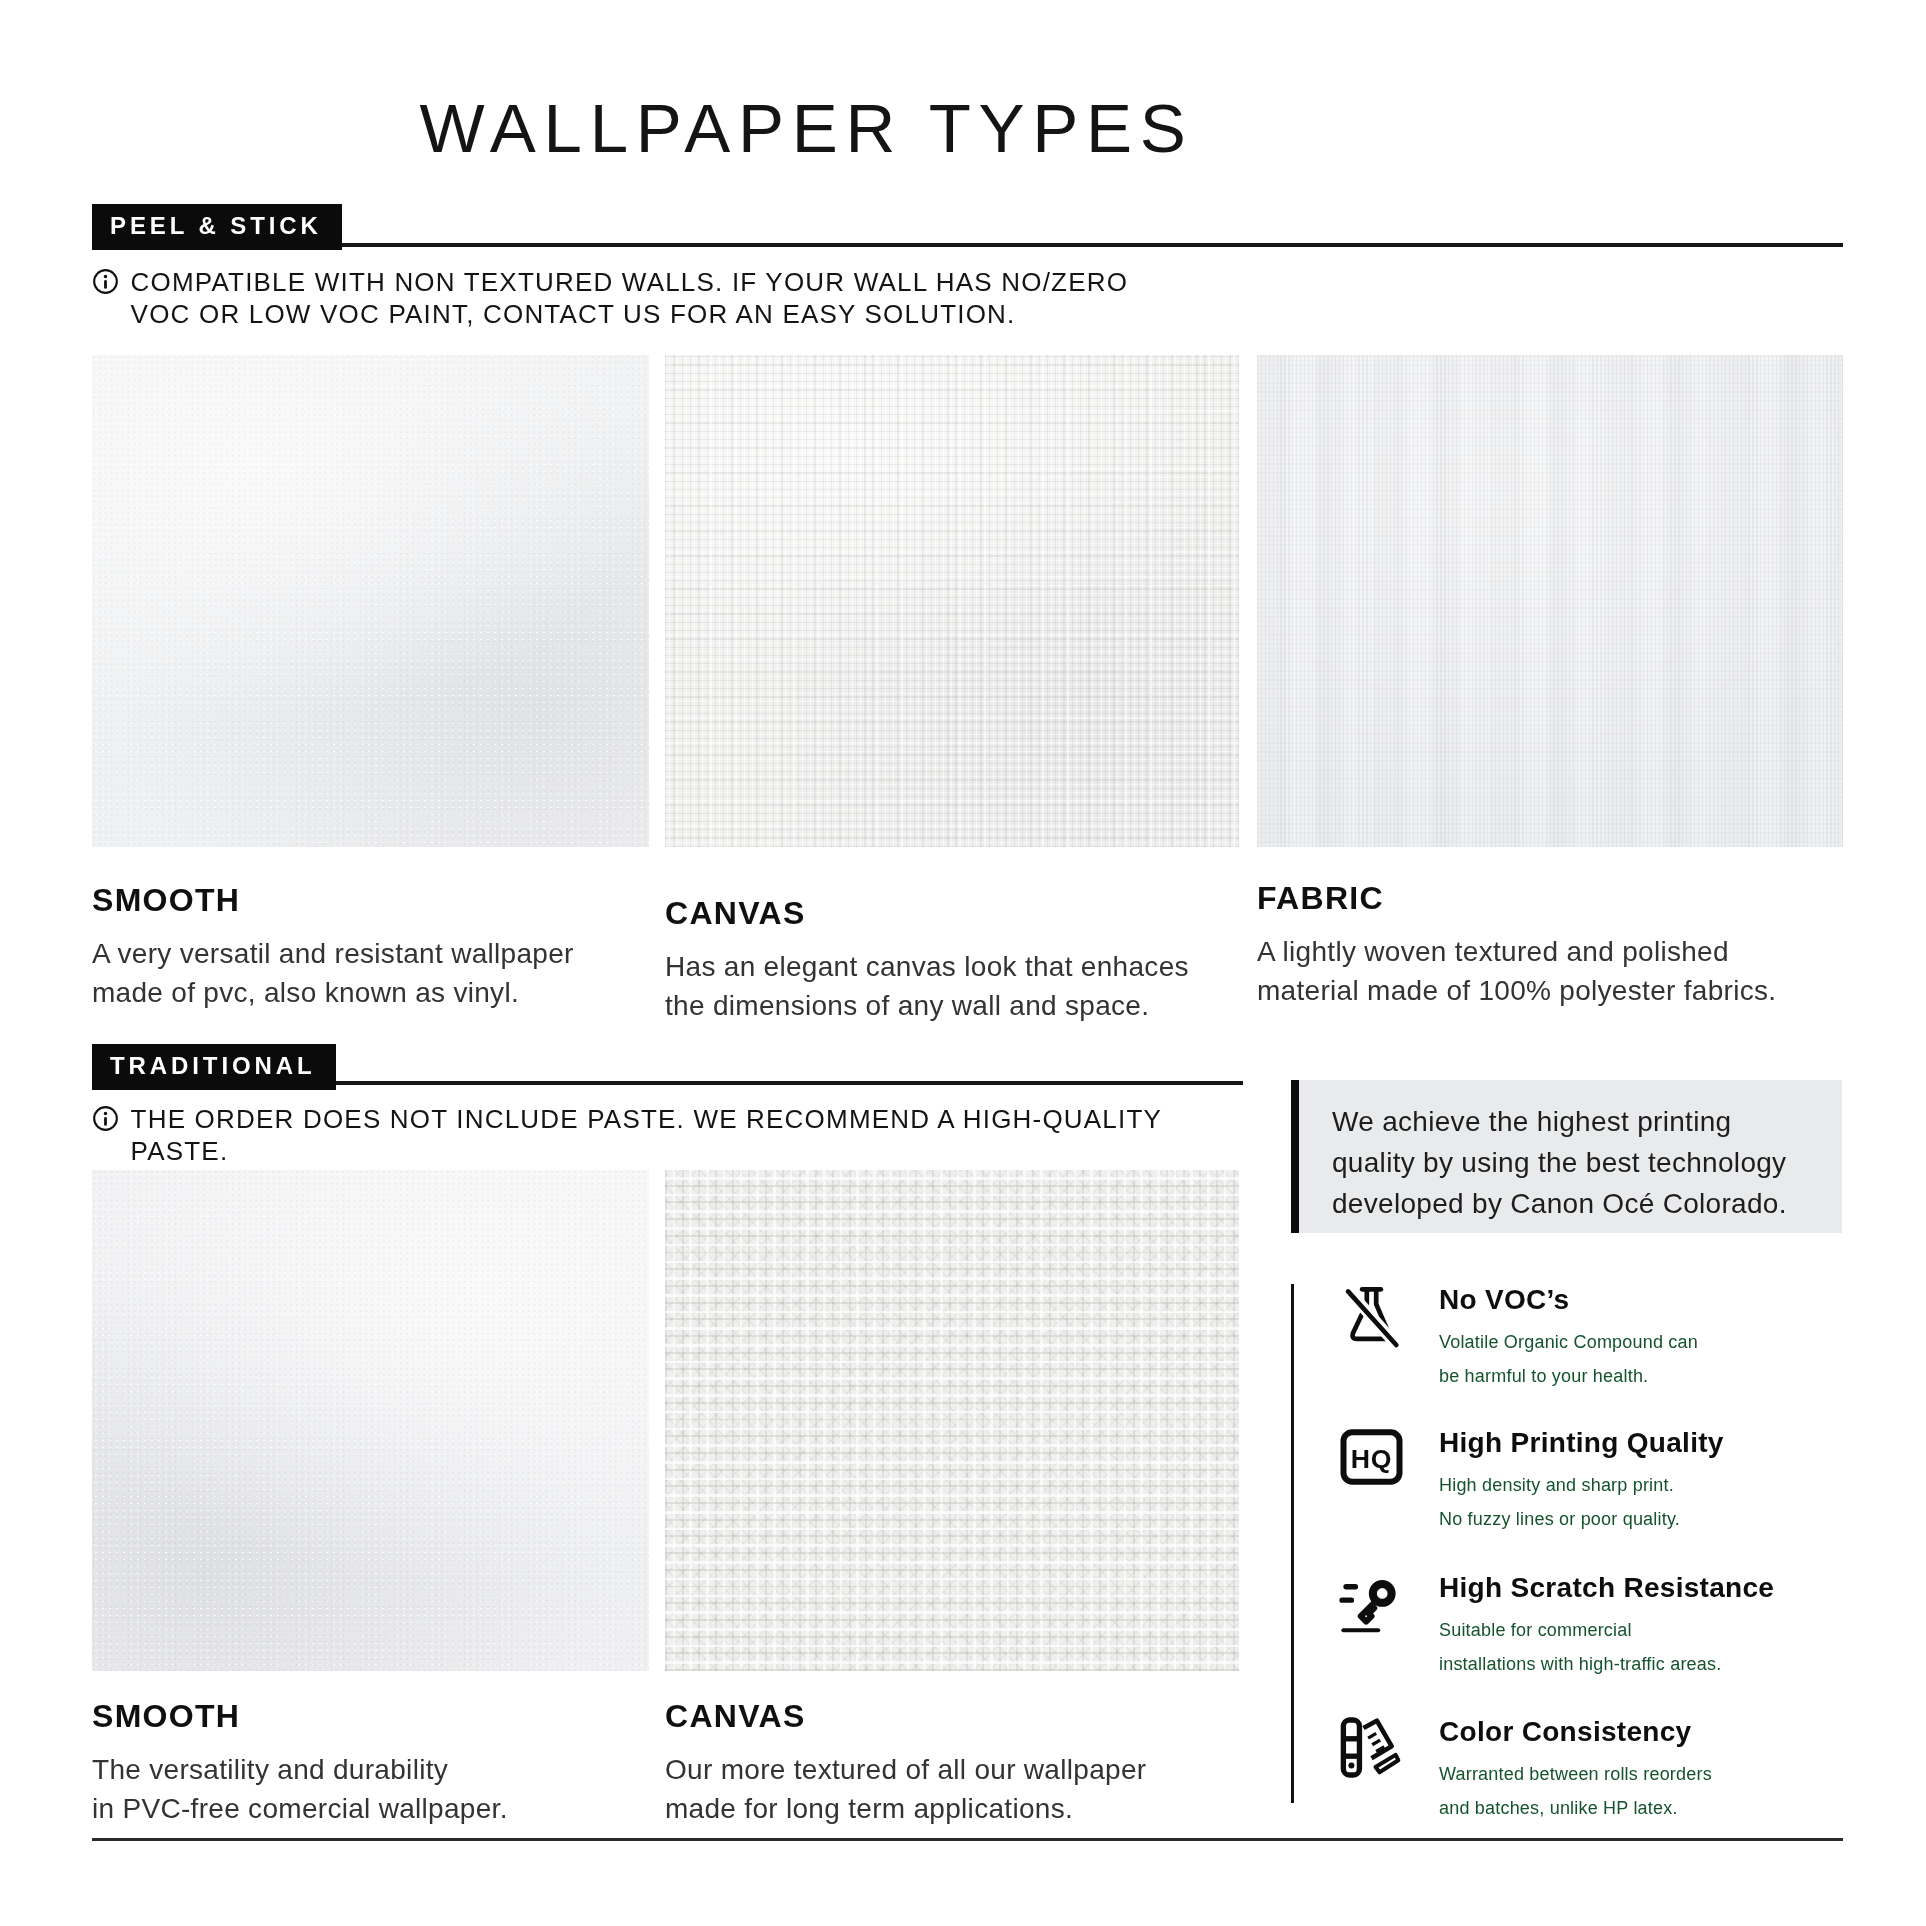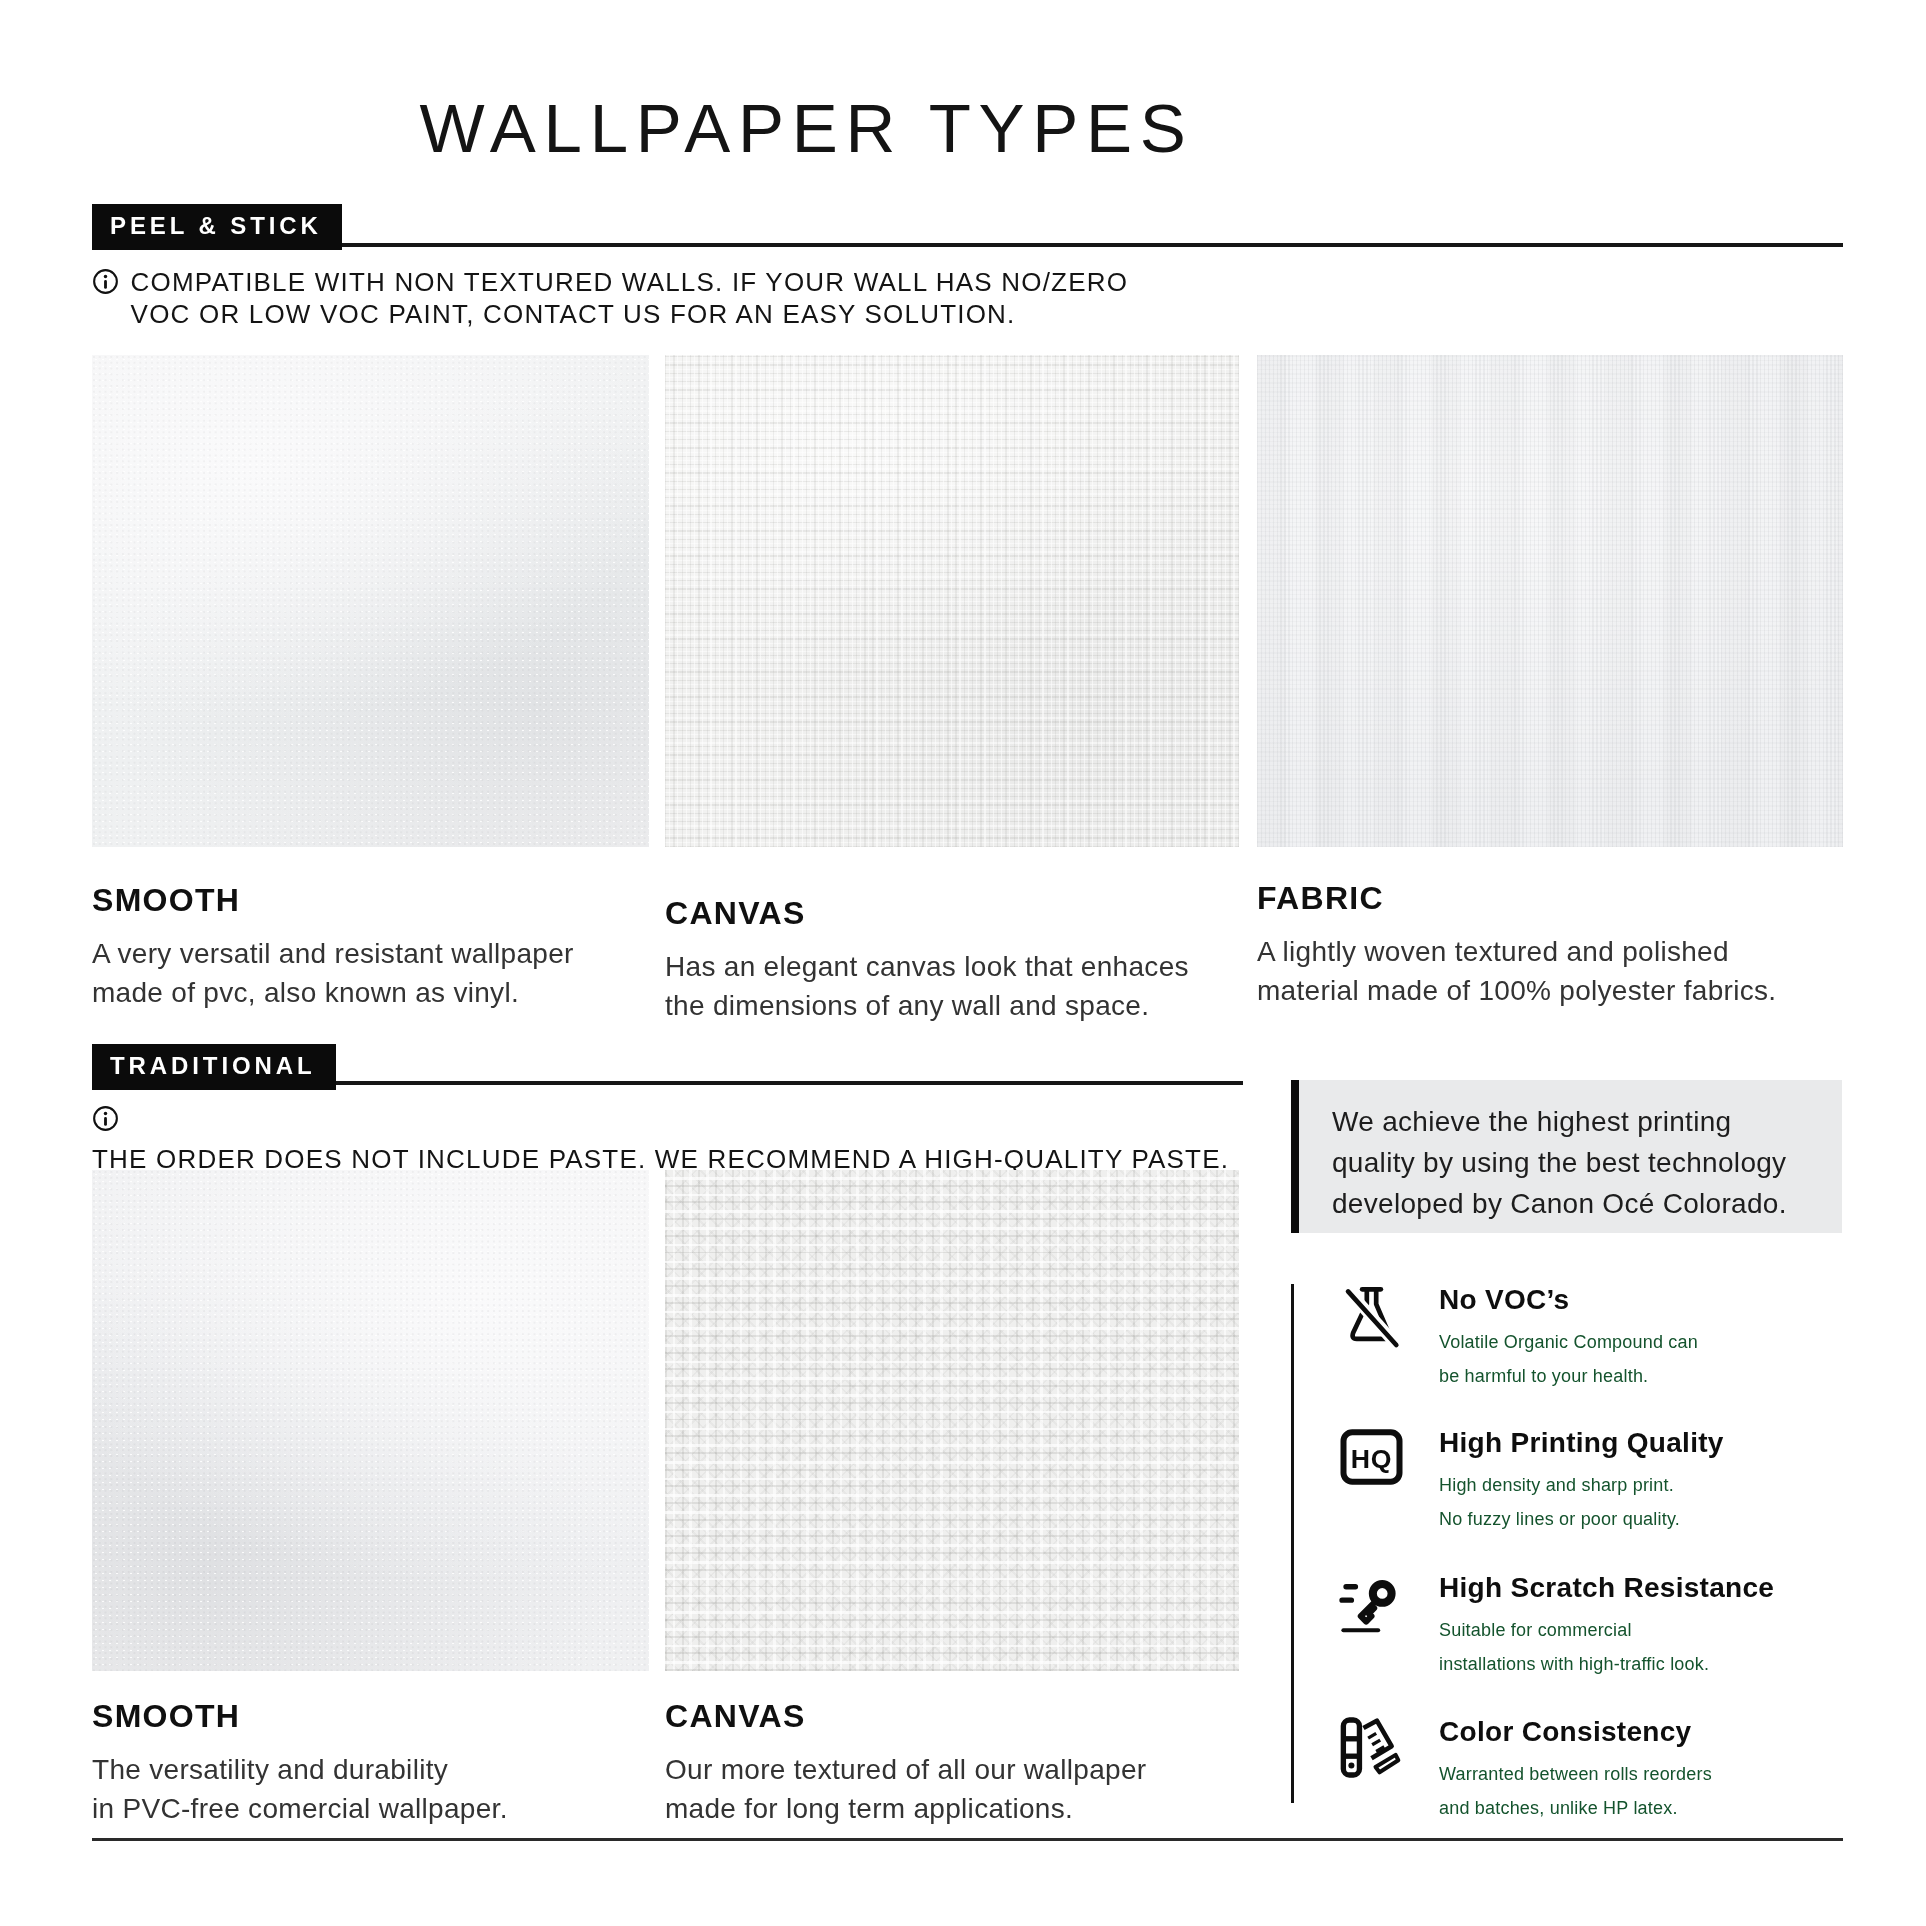--- a/index.html
+++ b/index.html
@@ -143,21 +143,21 @@
     <h2>FABRIC</h2>
     <p>
       <span>A lightly woven textured and polished</span>
       <span>material made of 100% polyester fabrics.</span>
     </p>
   </div>
 
   <div class="abs rule-h" style="left:92px;top:1081px;width:1151px;"></div>
   <div class="abs section-label" style="left:92px;top:1044px;">TRADITIONAL</div>
 
-  <div class="abs note" style="left:92px;top:1103px;width:1156px;flex-direction:column;">
+  <div class="abs note" style="left:92px;top:1103px;width:1156px;">
     <svg class="info-ic" viewBox="0 0 44 44" width="27" height="27">
       <circle cx="22" cy="22" r="18.5" fill="none" stroke="#111" stroke-width="3.4"></circle>
       <circle cx="22" cy="14" r="2.8" fill="#111"></circle>
       <rect x="19.7" y="19.5" width="4.6" height="14.5" rx="2.3" fill="#111"></rect>
     </svg>
     <div class="txt">
       <span>THE ORDER DOES NOT INCLUDE PASTE. WE RECOMMEND A HIGH-QUALITY PASTE.</span>
     </div>
   </div>
 
@@ -225,21 +225,21 @@
         <circle cx="66" cy="32" r="14" stroke-width="12"></circle>
         <path d="M56 44 L34 66 L42 74 L50 66 L46 62 L54 54" stroke-width="9"></path>
         <path d="M12 22 h14 M6 42 h14" stroke-width="8"></path>
         <path d="M8 87 h52" stroke-width="6"></path>
       </g>
     </svg>
     <div>
       <h3>High Scratch Resistance</h3>
       <p>
         <span>Suitable for commercial</span>
-        <span>installations with high-traffic look.</span>
+        <span>installations with high-traffic areas.</span>
       </p>
     </div>
   </div>
 
   <div class="abs feature" style="top:1716px;">
     <svg class="fic" viewBox="0 0 100 100" width="67" height="67">
       <g fill="none" stroke="#0d0d0d" stroke-width="8" stroke-linejoin="round">
         <rect x="8" y="6" width="24" height="82" rx="9"></rect>
         <line x1="8" y1="34" x2="32" y2="34"></line>
         <line x1="8" y1="60" x2="32" y2="60"></line>

